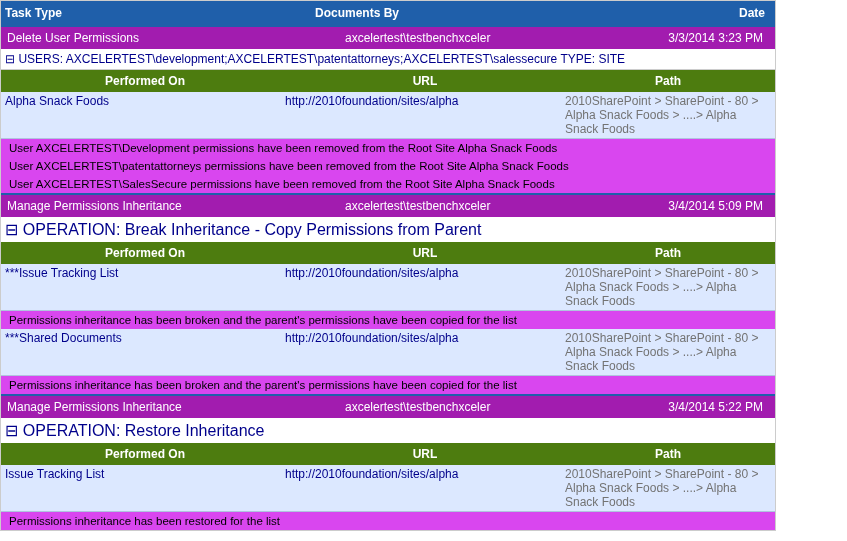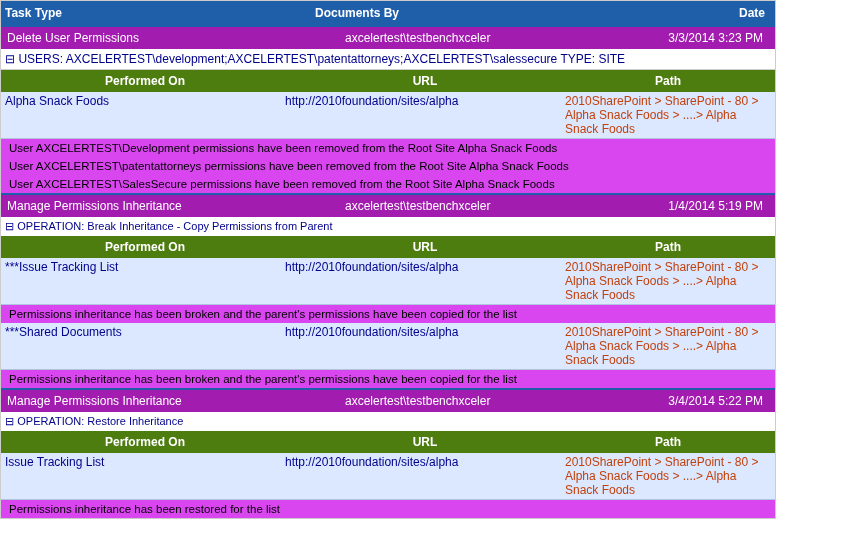--- a/index.html
+++ b/index.html
@@ -44,21 +44,21 @@
       padding: 3px 4px;
       font-size: 12px;
       border-bottom: 1px solid #ccc;
     }
 
     
     .operation-line {
       background: #fff;
       color: #00008b;
       padding: 3px 4px;
-      font-size: 11px;
+      font-size: 16px;
     }
 
     
     .sub-header {
       display: flex;
       background: #4d7c0f;
       color: #fff;
       font-weight: bold;
       padding: 4px 4px;
       text-align: center;
@@ -70,21 +70,21 @@
     
     .data-row {
       display: flex;
       background: #dce8ff;
       padding: 2px 4px;
       border-bottom: 1px solid #b0c4de;
       align-items: flex-start;
     }
     .data-row .col-on { flex: 0 0 280px; color: #00008b; }
     .data-row .col-url { flex: 0 0 280px; color: #00008b; }
-    .data-row .col-path { flex: 1; color: #c2410c; }
+    .data-row .col-path { flex: 1; color: #737373; }
 
     
     .note-row {
       background: #d946ef;
       color: #000;
       padding: 3px 8px;
       font-size: 11.5px;
     }
 
     
@@ -122,21 +122,21 @@
     <div class="col-url">http://2010foundation/sites/alpha</div>
     <div class="col-path">2010SharePoint &gt; SharePoint - 80 &gt; Alpha Snack Foods &gt; ....&gt; Alpha Snack Foods</div>
   </div>
   <div class="note-row">User AXCELERTEST\Development permissions have been removed from the  Root Site Alpha Snack Foods</div>
   <div class="note-row">User AXCELERTEST\patentattorneys permissions have been removed from the  Root Site Alpha Snack Foods</div>
   <div class="note-row">User AXCELERTEST\SalesSecure permissions have been removed from the  Root Site Alpha Snack Foods</div>
 
   <div class="task-row section-sep">
     <div class="col-task">Manage Permissions Inheritance</div>
     <div class="col-by">axcelertest\testbenchxceler</div>
-    <div class="col-date">1/4/2014 5:19 PM</div>
+    <div class="col-date">3/4/2014 5:09 PM</div>
   </div>
   <div class="operation-line">
     <span>⊟ OPERATION: Break Inheritance - Copy Permissions from Parent</span>
   </div>
   <div class="sub-header">
     <div class="col-on">Performed On</div>
     <div class="col-url">URL</div>
     <div class="col-path">Path</div>
   </div>
   <div class="data-row">

